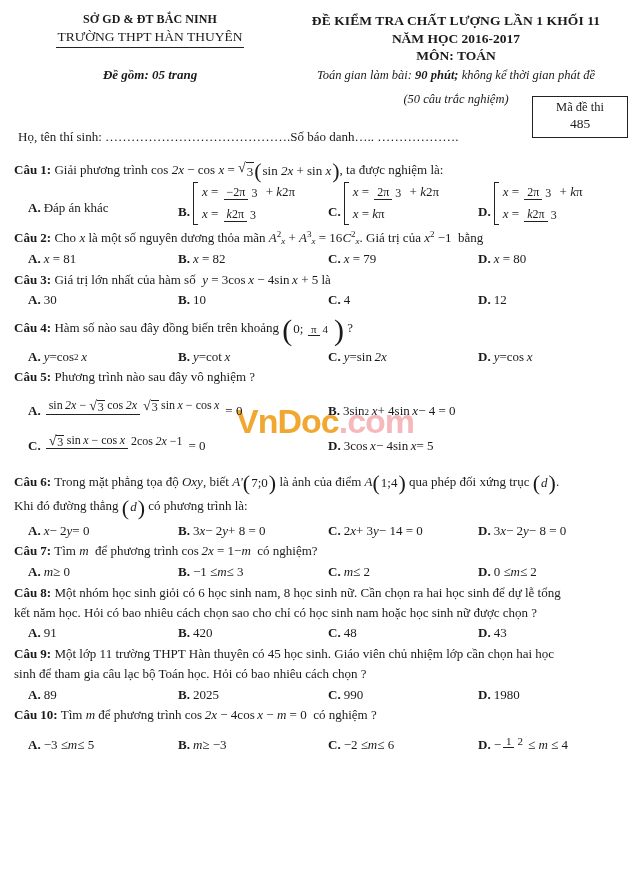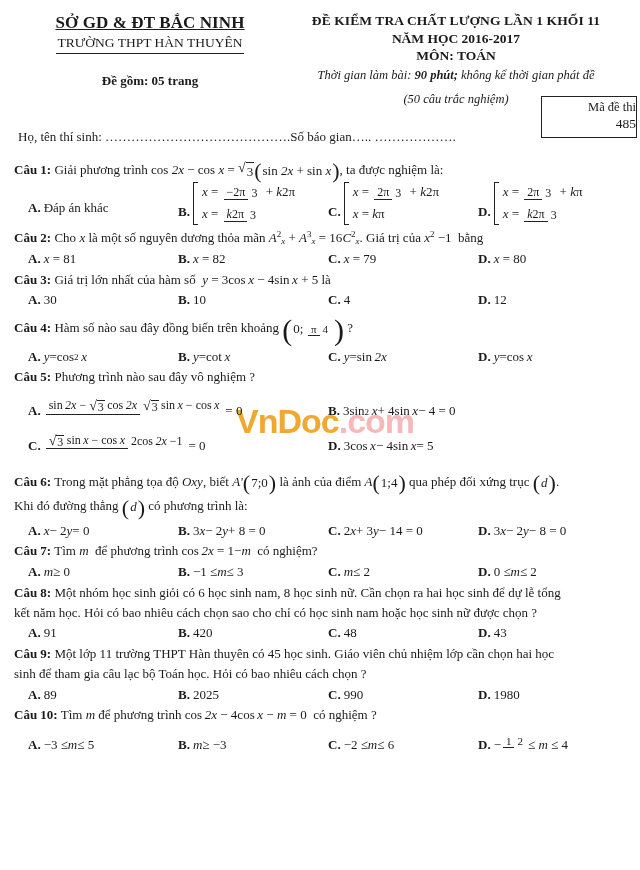--- a/index.html
+++ b/index.html
@@ -52,37 +52,37 @@
     width: 272px;
     text-align: center;
     padding-top: 2px;
   }
   .hdr-right {
     flex: 1;
     text-align: center;
     padding-top: 2px;
   }
   .school-line1 {
-    font-size: 17px;
+    font-size: 12px;
     font-weight: bold;
     letter-spacing: .1px;
     line-height: 1.25;
-    text-decoration: underline;
   }
   .school-line2 {
     font-size: 13.5px;
     font-weight: normal;
     line-height: 1.25;
     display: inline-block;
     padding: 0 2px 1px 2px;
     border-bottom: 1.6px solid #222;
   }
   .pages-note {
     margin-top: 19px;
     font-size: 13px;
+    font-style: italic;
     font-weight: bold;
   }
   .exam-title {
     font-size: 13.5px;
     font-weight: bold;
     line-height: 1.3;
     letter-spacing: .1px;
   }
   .exam-sub {
     font-size: 13.5px;
@@ -98,25 +98,25 @@
   .count-note {
     margin-top: 9px;
     font-size: 12.5px;
     font-style: italic;
     text-align: center;
   }
 
   
   .code-box {
     position: absolute;
-    right: 3px;
+    right: 12px;
     top: 96px;
     width: 94px;
     border: 1.6px solid #222;
-    text-align: right;
+    text-align: center;
     padding: 3px 0 4px 0;
     z-index: 3;
     background: #fff;
   }
   .code-label { font-size: 12.5px; line-height: 1.25; }
   .code-value { font-size: 13.5px; font-weight: normal; line-height: 1.25; }
 
   
   .candidate {
     position: relative;
@@ -225,34 +225,34 @@
     <div class="hdr-left">
       <div class="school-line1">SỞ GD &amp; ĐT BẮC NINH</div>
       <div><span class="school-line2">TRƯỜNG THPT HÀN THUYÊN</span></div>
       <div class="pages-note">Đề gồm: 05 trang</div>
     </div>
     <div class="hdr-right">
       <div class="exam-title">ĐỀ KIỂM TRA CHẤT LƯỢNG LẦN 1 KHỐI 11</div>
       <div class="exam-sub">NĂM HỌC 2016-2017</div>
       <div class="exam-sub">MÔN: TOÁN</div>
       <div class="time-note">
-        <span>Thời gian làm bài:</span>
+        <span>Toán gian làm bài:</span>
         <b>90 phút;</b>
         <span>không kể thời gian phát đề</span>
       </div>
       <div class="count-note">(50 câu trắc nghiệm)</div>
     </div>
   </div>
 
   <div class="code-box">
     <div class="code-label">Mã đề thi</div>
     <div class="code-value">485</div>
   </div>
 
-  <div class="candidate">Họ, tên thí sinh: …………………………………….Số báo gian….. ……………….</div>
+  <div class="candidate">Họ, tên thí sinh: …………………………………….Số báo danh….. ……………….</div>
 
   <div class="questions">
 
     <div class="q" style="margin-bottom:4px;">
       <div class="q-stem">
         <span class="lbl">Câu 1:</span>
         <span>Giải phương trình</span>
         <span class="nowrap"><span class="m up">cos</span>&nbsp;<span class="m">2x</span> − <span class="m up">cos</span>&nbsp;<span class="m">x</span> =
         <span class="sq">
               <span class="rad">√</span>

